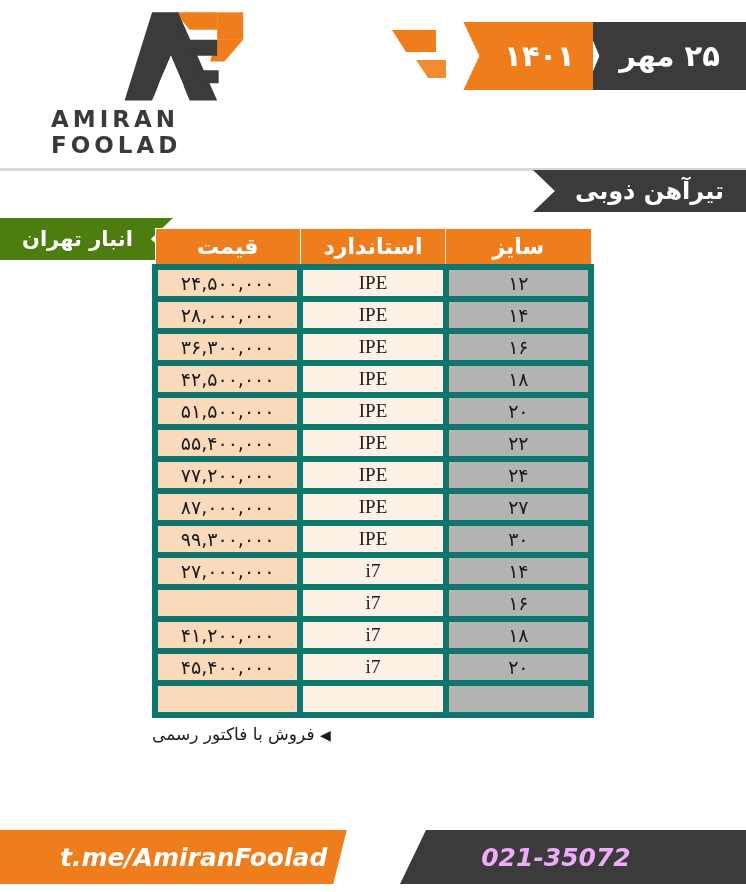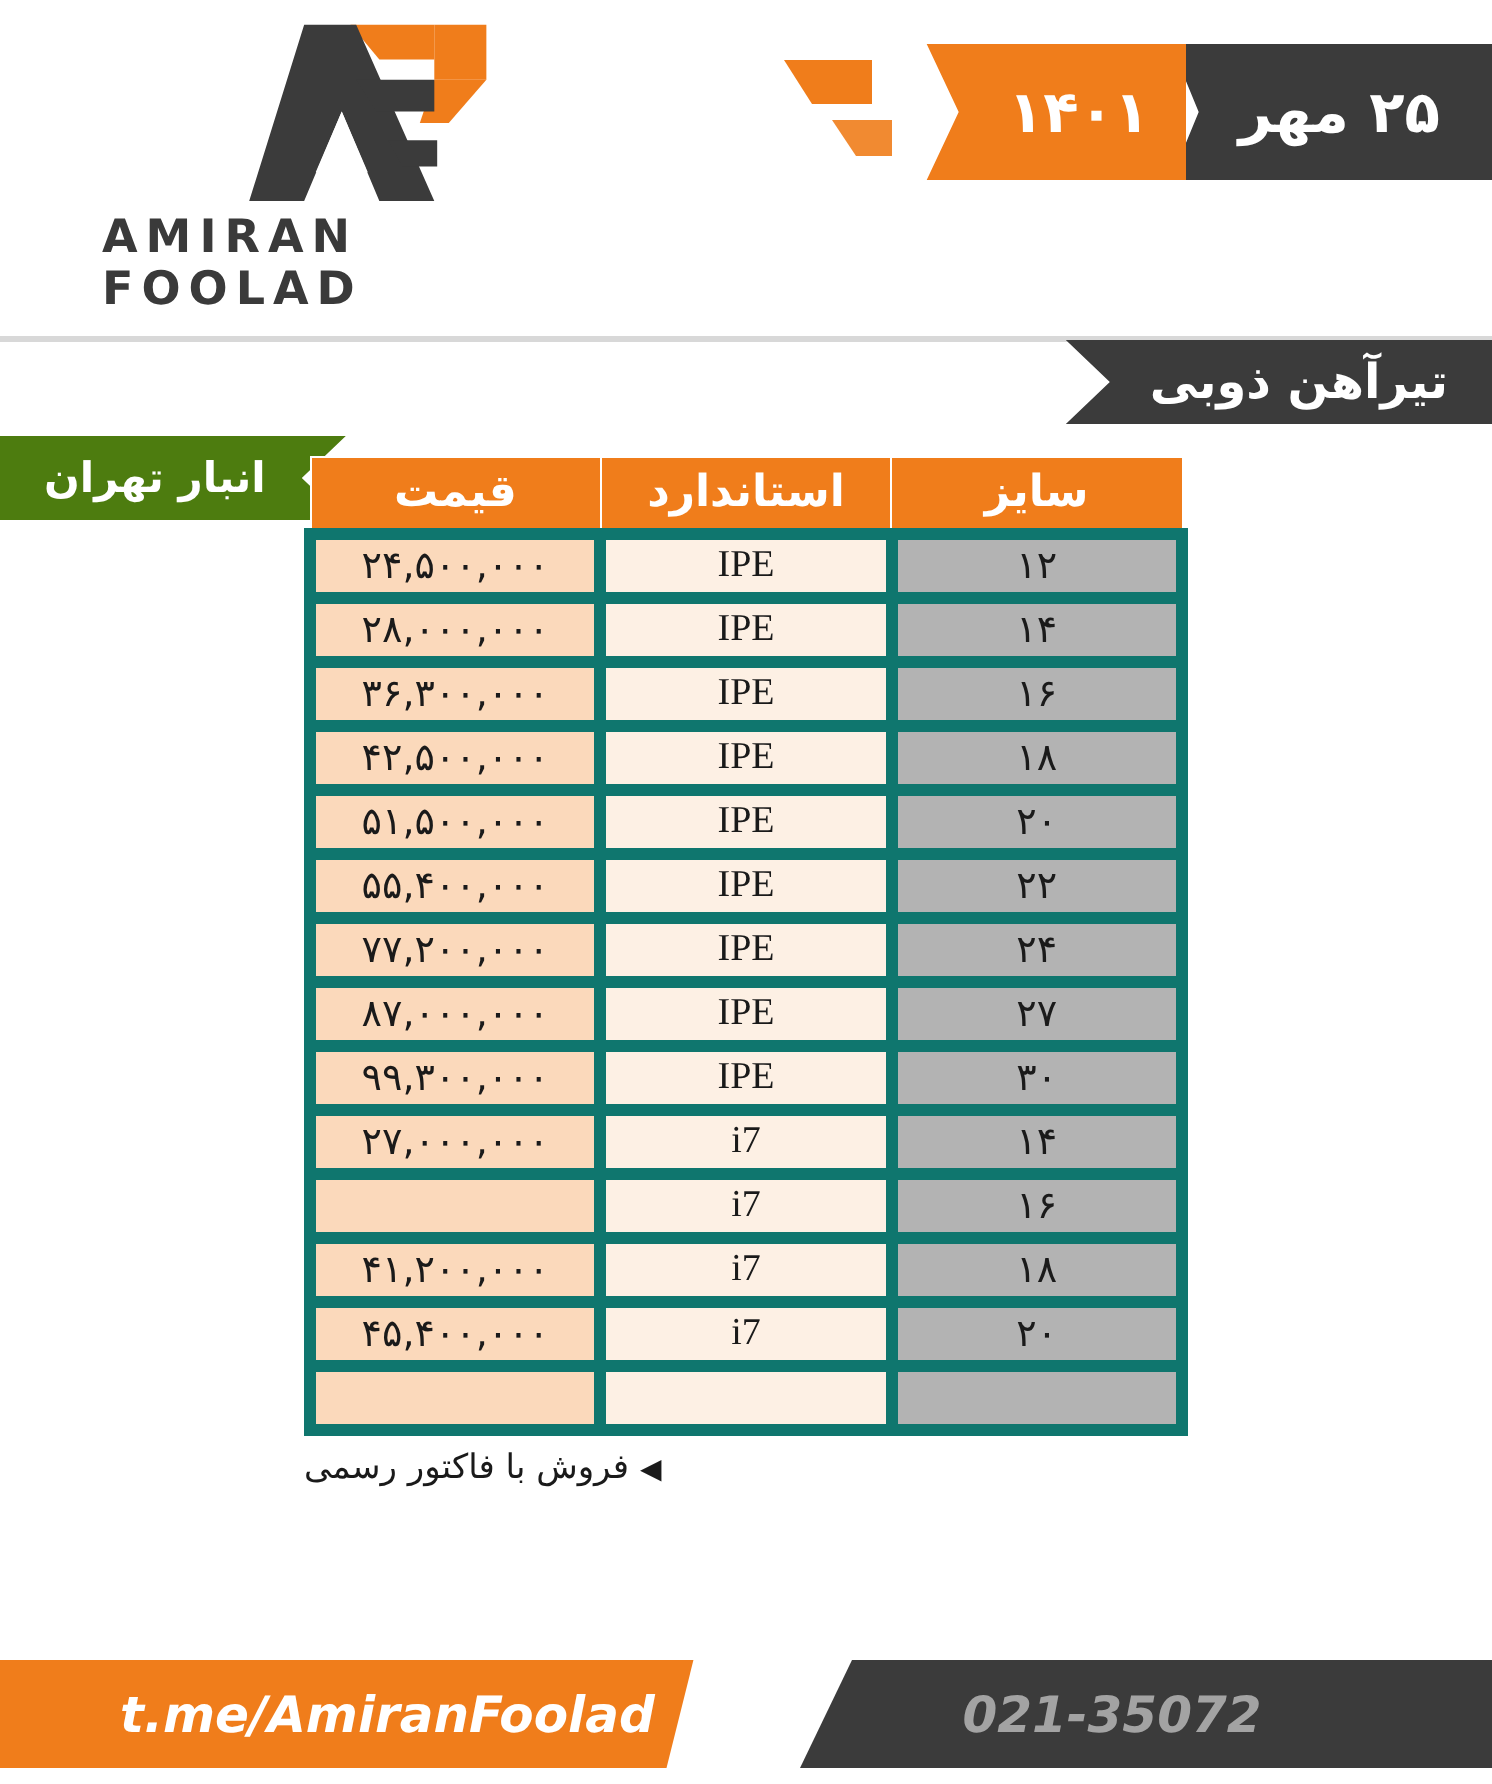--- a/index.html
+++ b/index.html
@@ -207,21 +207,21 @@
     font-size: 25px; font-weight: bold; font-style: italic;
     direction: ltr;
     clip-path: polygon(0 0, 100% 0, calc(100% - 26px) 100%, 0 100%);
   }
   .footer-dark {
     position: absolute;
     right: 0; bottom: 8px;
     height: 54px;
     width: 350px;
     background: #3b3b3b;
-    color: #a3a3a3;
+    color: #f0abfc;
     display: flex; align-items: center; justify-content: center;
     padding-right: 30px;
     font-size: 25px; font-weight: bold; font-style: italic;
     direction: ltr;
     clip-path: polygon(30px 0, 100% 0, 100% 100%, 4px 100%);
   }
   .footer-gap {
     position: absolute;
     left: 340px; bottom: 8px;
     width: 60px; height: 54px;

